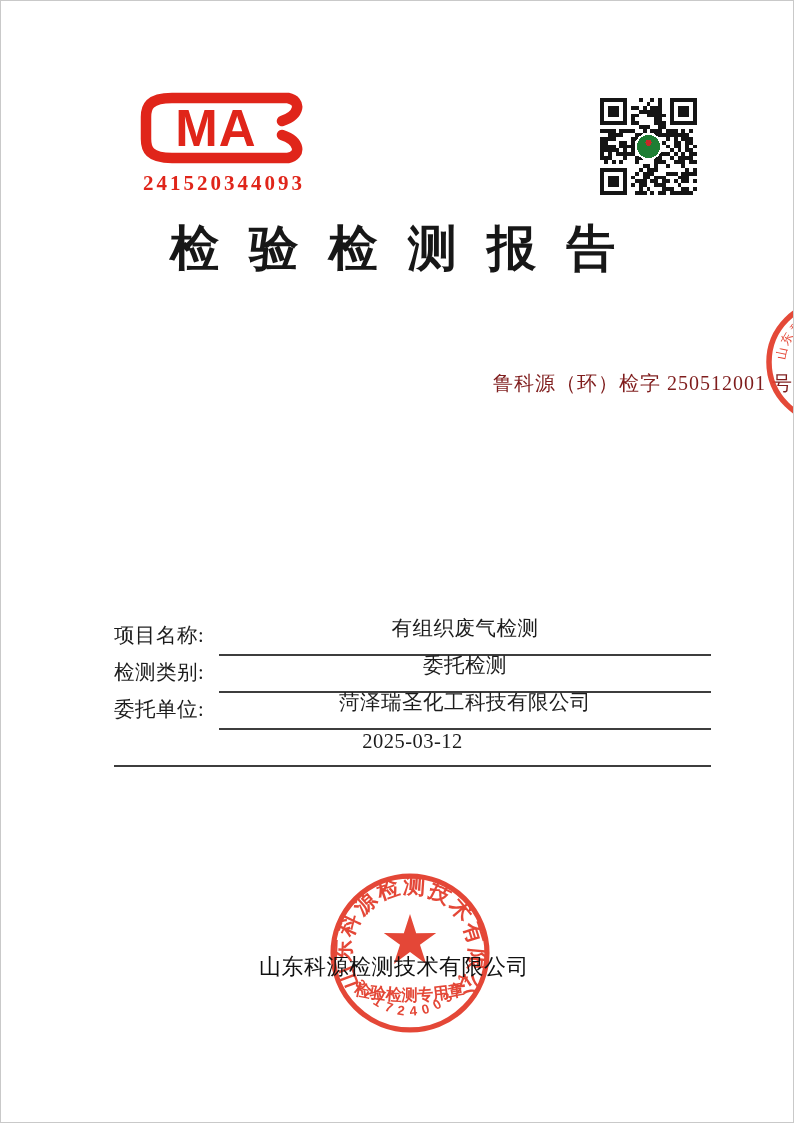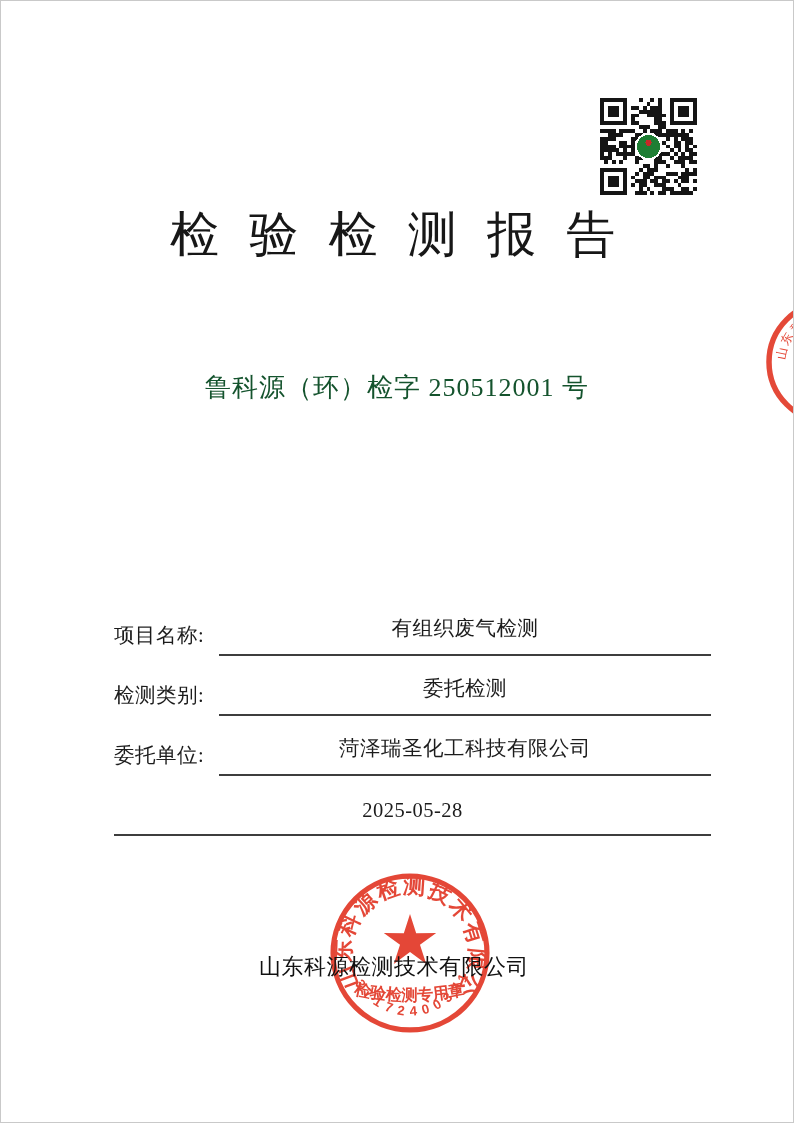--- a/index.html
+++ b/index.html
@@ -12,33 +12,33 @@
   .cma-block{position:absolute;left:133px;top:86px;width:180px;}
   .cma-svg{display:block;}
   .cma-number{
     margin-top:2px;text-align:center;color:#e0251a;font-size:21px;
     font-weight:bold;letter-spacing:3px;font-family:"Liberation Serif",serif;
   }
   
   .qr-svg{position:absolute;left:599px;top:97px;width:97px;height:97px;shape-rendering:crispEdges;}
   
   .report-title{
-    position:absolute;left:0;right:0;top:201px;margin:0;text-align:center;
-    font-size:49px;font-weight:normal;letter-spacing:9px;color:#171717;
+    position:absolute;left:0;right:0;top:201px;margin:14px;text-align:center;
+    font-size:49px;font-weight:bold;letter-spacing:9px;color:#171717;
   }
   
   .report-no{
-    position:absolute;left:0;right:0;top:369px;text-align:center;
-    font-size:26px;letter-spacing:1px;color:#14532d;
+    position:absolute;left:0;right:0;top:369px;text-align:right;
+    font-size:20px;letter-spacing:1px;color:#7f1d1d;
   }
   
   .side-stamp{position:absolute;right:0;top:293px;width:38px;height:150px;overflow:visible;opacity:.92;}
   
   .fields{position:absolute;left:113px;top:620px;width:597px;}
-  .field-row{display:flex;align-items:flex-end;height:35px;margin-bottom:25px;}
+  .field-row{display:flex;align-items:flex-end;height:35px;margin-bottom:2px;}
   .field-label{
     width:105px;flex:0 0 105px;font-size:20.5px;color:#1c1c1c;
     padding-bottom:7px;letter-spacing:.5px;
   }
   .field-value{
     flex:1;text-align:center;font-size:20.5px;color:#1c1c1c;
     border-bottom:2px solid #3d3d3d;padding-bottom:12px;letter-spacing:.5px;
   }
   
   .company-name{
@@ -46,20 +46,27 @@
     font-size:22px;letter-spacing:.5px;color:#111;z-index:2;
   }
   .company-seal{position:absolute;left:314px;top:857px;width:190px;height:190px;z-index:1;opacity:.93;}
   .seal-red{fill:#e23a28;}
 </style>
 </head>
 <body>
 
 <div class="page">
 
+  <div class="cma-block">
+    <svg class="cma-svg" width="180" height="82" viewBox="0 0 180 82" xmlns="http://www.w3.org/2000/svg">
+      <path d="M 148,34 C 166,28 168,14 154,11 L 38,11 C 15,11 12,20 12,30 L 12,52 C 12,62 15,71 38,71 L 154,71 C 168,68 166,54 148,48" fill="none" stroke="#e0251a" stroke-width="10.5" stroke-linecap="round"></path>
+      <text x="82" y="59" text-anchor="middle" font-size="51" font-weight="900" font-family="Liberation Sans, sans-serif" fill="#e0251a" letter-spacing="1">MA</text>
+    </svg>
+    <div class="cma-number">241520344093</div>
+  </div>
 
   <svg id="qr-svg" class="qr-svg" viewBox="0 0 25 25" xmlns="http://www.w3.org/2000/svg">
       <rect width="25" height="25" fill="#ffffff"></rect>
       <rect x="10" y="0" width="1" height="1" fill="#151515"></rect>
       <rect x="13" y="0" width="1" height="1" fill="#151515"></rect>
       <rect x="15" y="0" width="1" height="1" fill="#151515"></rect>
       <rect x="12" y="1" width="1" height="1" fill="#151515"></rect>
       <rect x="15" y="1" width="1" height="1" fill="#151515"></rect>
       <rect x="8" y="2" width="1" height="1" fill="#151515"></rect>
       <rect x="9" y="2" width="1" height="1" fill="#151515"></rect>
@@ -313,21 +320,21 @@
     </div>
     <div class="field-row">
       <span class="field-label">检测类别:</span>
       <span class="field-value">委托检测</span>
     </div>
     <div class="field-row">
       <span class="field-label">委托单位:</span>
       <span class="field-value">菏泽瑞圣化工科技有限公司</span>
     </div>
     <div class="field-row">
-      <span class="field-value">2025-05-28</span>
+      <span class="field-value">2025-03-12</span>
     </div>
   </div>
 
   <svg class="company-seal" viewBox="0 0 200 200" xmlns="http://www.w3.org/2000/svg">
     <defs>
       <path id="sealTop" d="M 48.4,136.2 A 63,63 0 1 1 151.6,136.2" fill="none"></path>
       <path id="sealSub" d="M 40,143 A 260,260 0 0 0 160,143" fill="none"></path>
       <path id="sealNum" d="M 38,122.6 A 66,66 0 0 0 162,122.6" fill="none"></path>
     </defs>
     <circle cx="100" cy="100" r="81" fill="none" stroke="#e23a28" stroke-width="5.5"></circle>

